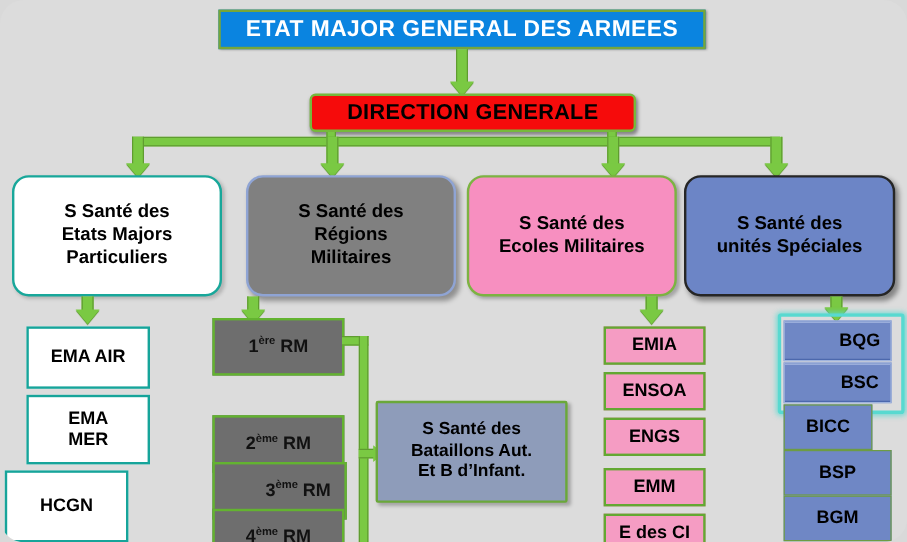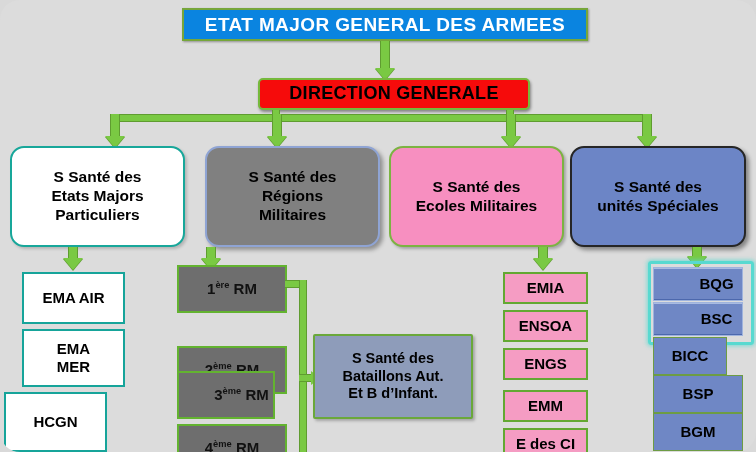--- a/index.html
+++ b/index.html
@@ -195,21 +195,21 @@
   </div>
   <div class="box leaf leaf-white" style="left:22px; top:272px; width:103px; height:52px;">EMA AIR</div>
   <div class="box leaf leaf-white" style="left:4px; top:392px; width:103px; height:60px;">HCGN</div>
 
   <div class="box leaf leaf-gray" style="left:177px; top:265px; width:110px; height:48px;">
     <span><span>1</span><sup>ère</sup><span> RM</span></span>
   </div>
   <div class="box leaf leaf-gray" style="left:177px; top:318px; width:110px; height:48px;margin-top:28px;">
     <span><span>2</span><sup>ème</sup><span> RM</span></span>
   </div>
-  <div class="box leaf leaf-gray" style="left:177px; top:371px; width:98px; height:48px;padding-left:31px;">
+  <div class="box leaf leaf-gray" style="left:177px; top:385px; width:112px; height:48px;padding-left:31px;">
     <span><span>3</span><sup>ème</sup><span> RM</span></span>
   </div>
   <div class="box leaf leaf-gray" style="left:177px; top:424px; width:110px; height:48px;">
     <span><span>4</span><sup>ème</sup><span> RM</span></span>
   </div>
 
   <div class="hline" style="left:285px; top:280px; width:22px;"></div>
   <div class="vline" style="left:299px; top:280px; height:172px;"></div>
   <div class="hline" style="left:299px; top:374px; width:18px;"></div>
   <div class="arrow-head-small" style="left:311px; top:371px;"></div>

